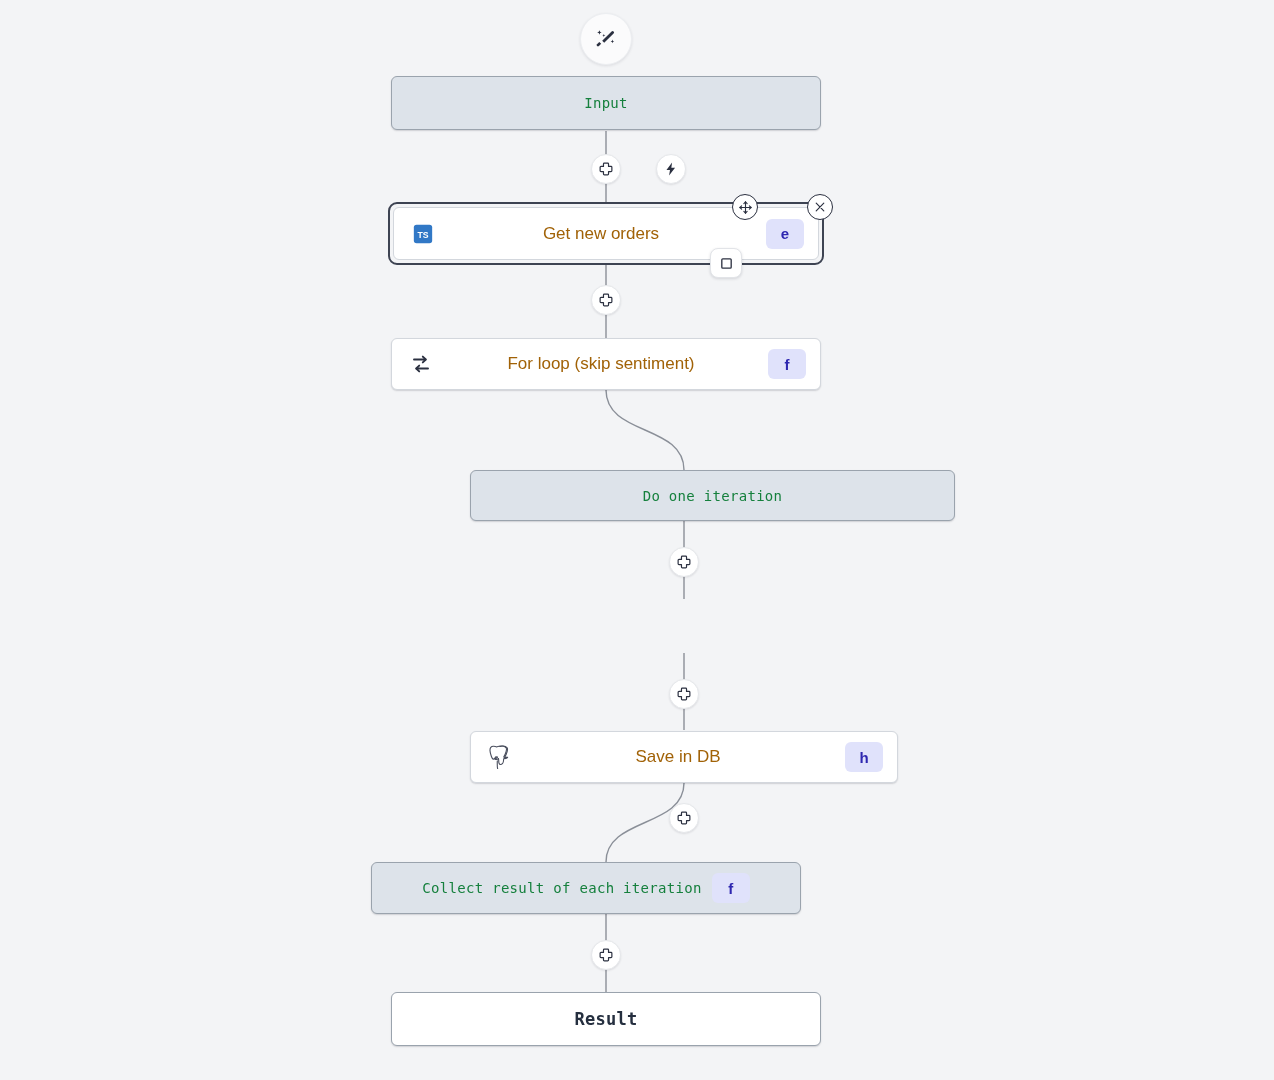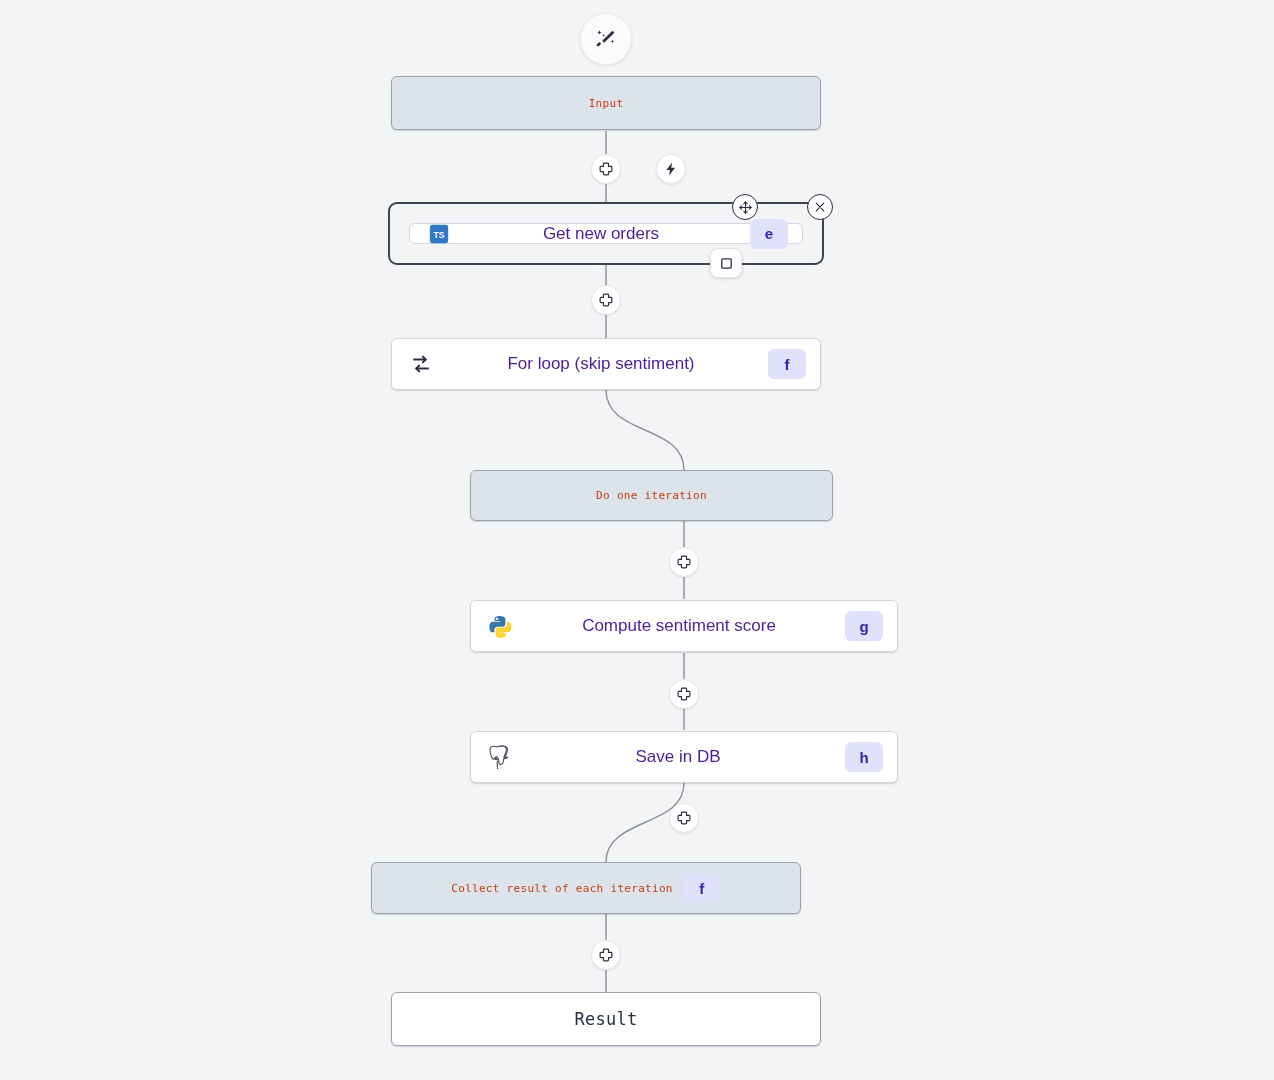--- a/index.html
+++ b/index.html
@@ -31,22 +31,22 @@
     border-radius: 6px;
     box-shadow: 0 1px 2px rgba(16,24,40,.10), 0 1px 1px rgba(16,24,40,.06);
   }
   .node-virtual {
     background: #dde3ea;
     border: 1px solid #9aa3ad;
     justify-content: center;
   }
   .node-virtual .vlabel {
     font-family: "DejaVu Sans Mono", monospace;
-    font-size: 11px;
-    color: #c2410c;
+    font-size: 14px;
+    color: #15803d;
     letter-spacing: .3px;
   }
   .node-plain {
     background: #ffffff;
     border: 1px solid #9aa3ad;
     justify-content: center;
   }
   .node-plain .vlabel {
     font-family: "DejaVu Sans Mono", monospace;
     font-size: 17px;
@@ -56,21 +56,21 @@
   .node-step {
     background: #ffffff;
     border: 1px solid #d3d7dd;
     justify-content: flex-start;
     padding: 0 14px 0 16px;
   }
   .node-step .step-label {
     flex: 1;
     text-align: center;
     font-size: 17px;
-    color: #4c1d95;
+    color: #a16207;
   }
   .node-icon {
     width: 26px; height: 26px;
     display: flex; align-items: center; justify-content: center;
     flex: 0 0 26px;
   }
   .badge {
     flex: 0 0 auto;
     min-width: 38px;
     height: 30px;
@@ -84,21 +84,21 @@
   }
   .badge-inline {
     margin-left: 10px;
   }
 
   
   .selected-wrap {
     position: absolute;
     border: 2.5px solid #3d4352;
     border-radius: 9px;
-    padding: 19px;
+    padding: 3px;
     background: #f3f4f6;
   }
   .selected-wrap .node {
     position: relative;
     left: 0; top: 0;
     width: 100%; height: 100%;
     box-shadow: none;
   }
 
   
@@ -242,41 +242,30 @@
           <path d="M13.8 4.6 16.8 7.5 13.8 10.4"></path>
           <path d="M19 16.5H7.5"></path>
           <path d="M10.2 13.6 7.2 16.5 10.2 19.4"></path>
         </g>
       </svg>
     </span>
     <span class="step-label">For loop (skip sentiment)</span>
     <span class="badge">f</span>
   </div>
 
-  <div class="node node-virtual" style="left:470px; top:470px; width:363px; height:51px;text-align:right;">
+  <div class="node node-virtual" style="left:470px; top:470px; width:485px; height:51px;text-align:right;">
     <span class="vlabel">Do one iteration</span>
   </div>
 
   <div class="round-btn" style="left:669px; top:547px;">
     <svg width="16" height="16" viewBox="0 0 24 24">
       <path d="M9.5 3.2h5a1.3 1.3 0 0 1 1.3 1.3v3.7h3.7a1.3 1.3 0 0 1 1.3 1.3v5a1.3 1.3 0 0 1-1.3 1.3h-3.7v3.7a1.3 1.3 0 0 1-1.3 1.3h-5a1.3 1.3 0 0 1-1.3-1.3v-3.7H4.5a1.3 1.3 0 0 1-1.3-1.3v-5a1.3 1.3 0 0 1 1.3-1.3h3.7V4.5a1.3 1.3 0 0 1 1.3-1.3z" fill="none" stroke="#2b3040" stroke-width="1.8" stroke-linejoin="round"></path>
     </svg>
   </div>
 
-  <div class="node node-step" style="left:470px; top:600px; width:428px; height:52px;">
-    <span class="node-icon">
-      <svg width="24" height="24" viewBox="0 0 24 24">
-        <path d="M11.9 2.1c-1.3 0-2.4.12-3.3.34-1.6.4-1.9 1.24-1.9 2.72v1.95h5.3v.74H4.9c-1.5 0-2.8.9-3.2 2.6-.45 1.95-.47 3.17 0 5.2.37 1.52 1.24 2.6 2.74 2.6h1.9v-2.4c0-1.7 1.47-3.2 3.2-3.2h5.25c1.43 0 2.57-1.18 2.57-2.62V5.16c0-1.4-1.18-2.45-2.57-2.68-.88-.15-1.8-.22-2.89-.38zM9.05 3.86c.55 0 1 .46 1 1.02 0 .55-.45 1-1 1-.55 0-1-.45-1-1 0-.56.45-1.02 1-1.02z" fill="#3776ab"></path>
-        <path d="M18.6 7.86v2.33c0 1.78-1.5 3.27-3.2 3.27h-5.25c-1.4 0-2.57 1.2-2.57 2.62v4.9c0 1.4 1.21 2.22 2.57 2.62 1.63.48 3.2.56 5.15 0 1.3-.37 2.57-1.13 2.57-2.62v-1.95h-5.24v-.74h7.85c1.52 0 2.09-1.06 2.62-2.65.55-1.64.52-3.2 0-5.2-.37-1.48-1.1-2.58-2.62-2.58z" fill="#ffd43b"></path>
-        <circle cx="14.9" cy="19.1" r="1.02" fill="#ffd43b"></circle>
-      </svg>
-    </span>
-    <span class="step-label">Compute sentiment score</span>
-    <span class="badge">g</span>
-  </div>
 
   <div class="round-btn" style="left:669px; top:679px;">
     <svg width="16" height="16" viewBox="0 0 24 24">
       <path d="M9.5 3.2h5a1.3 1.3 0 0 1 1.3 1.3v3.7h3.7a1.3 1.3 0 0 1 1.3 1.3v5a1.3 1.3 0 0 1-1.3 1.3h-3.7v3.7a1.3 1.3 0 0 1-1.3 1.3h-5a1.3 1.3 0 0 1-1.3-1.3v-3.7H4.5a1.3 1.3 0 0 1-1.3-1.3v-5a1.3 1.3 0 0 1 1.3-1.3h3.7V4.5a1.3 1.3 0 0 1 1.3-1.3z" fill="none" stroke="#2b3040" stroke-width="1.8" stroke-linejoin="round"></path>
     </svg>
   </div>
 
   <div class="node node-step" style="left:470px; top:731px; width:428px; height:52px;padding-left:14px;">
     <span class="node-icon">
       <svg width="24" height="24" viewBox="0 0 24 24">
@@ -301,17 +290,17 @@
     <span class="vlabel">Collect result of each iteration</span>
     <span class="badge badge-inline">f</span>
   </div>
 
   <div class="round-btn" style="left:591px; top:940px;">
     <svg width="16" height="16" viewBox="0 0 24 24">
       <path d="M9.5 3.2h5a1.3 1.3 0 0 1 1.3 1.3v3.7h3.7a1.3 1.3 0 0 1 1.3 1.3v5a1.3 1.3 0 0 1-1.3 1.3h-3.7v3.7a1.3 1.3 0 0 1-1.3 1.3h-5a1.3 1.3 0 0 1-1.3-1.3v-3.7H4.5a1.3 1.3 0 0 1-1.3-1.3v-5a1.3 1.3 0 0 1 1.3-1.3h3.7V4.5a1.3 1.3 0 0 1 1.3-1.3z" fill="none" stroke="#2b3040" stroke-width="1.8" stroke-linejoin="round"></path>
     </svg>
   </div>
 
-  <div class="node node-plain" style="left:391px; top:992px; width:430px; height:54px;">
+  <div class="node node-plain" style="left:391px; top:992px; width:430px; height:54px;font-weight:bold;">
     <span class="vlabel">Result</span>
   </div>
 
 </div>
 
 </body></html>

